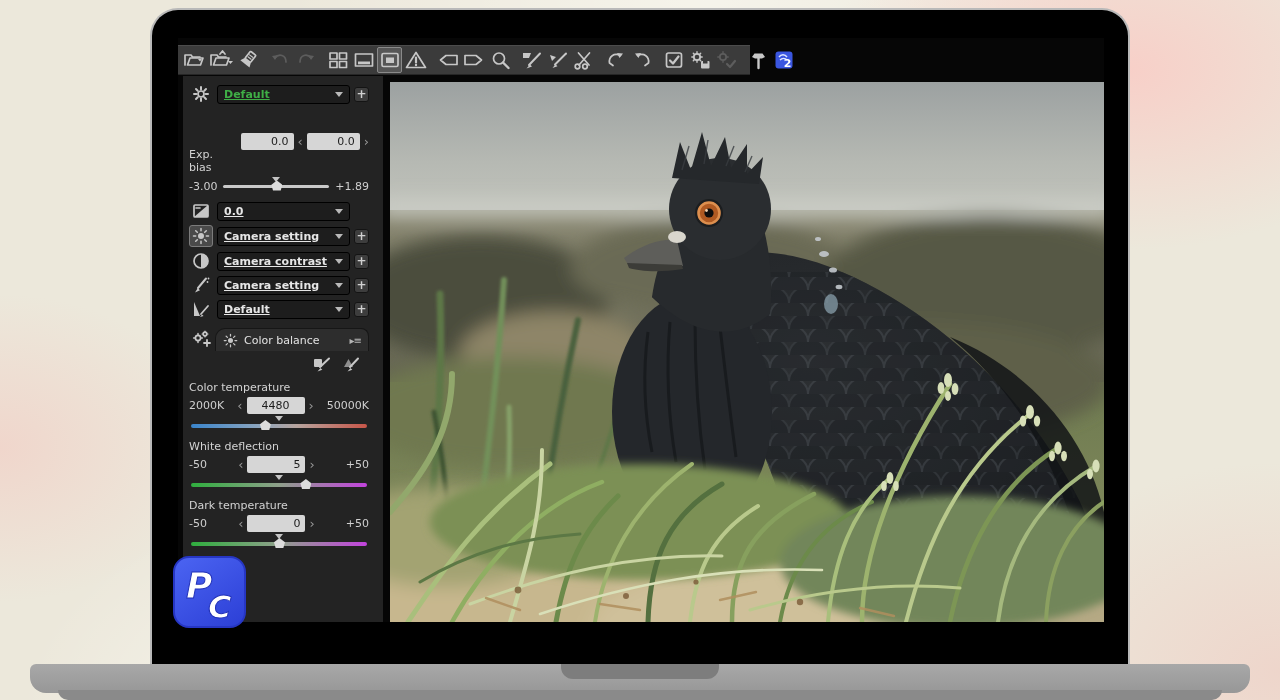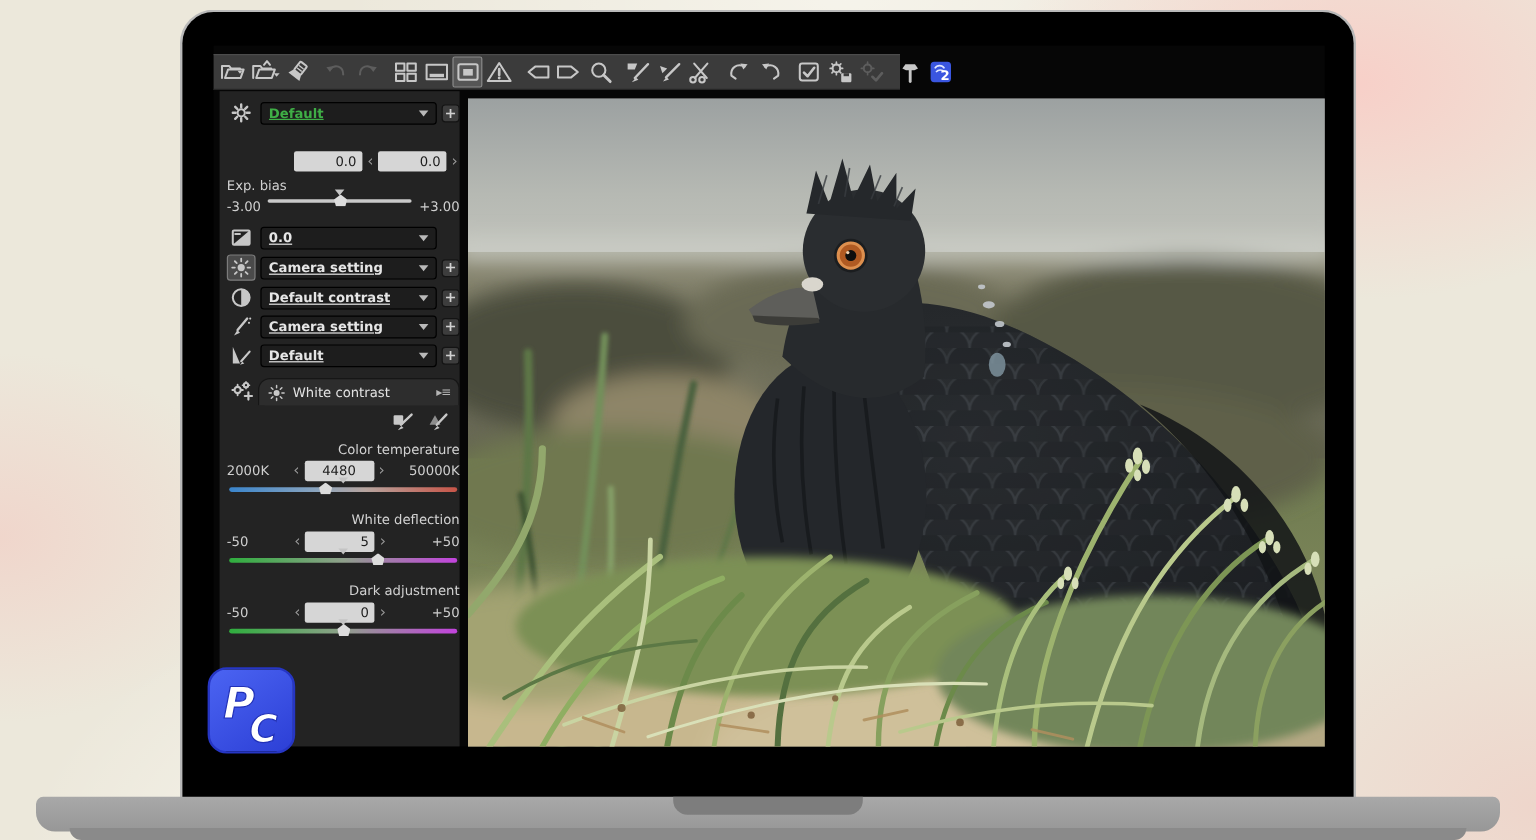--- a/index.html
+++ b/index.html
@@ -44,21 +44,21 @@
   .tbtn{ width:25px; height:26px; display:flex; align-items:center; justify-content:center; border-radius:2px; flex:none; }
   .tbtn.active{ background:#565656; border:1px solid #8a8a8a; }
   .tbtn svg{ display:block; }
   .tb-sep{ width:5px; flex:none; }
   .ico{ stroke:#c7c7c7; fill:none; stroke-width:1.7; stroke-linecap:round; stroke-linejoin:round; }
   .ico .fl{ fill:#c7c7c7; stroke:none; }
   .dis .ico{ stroke:#5d5d5d; } .dis .ico .fl{ fill:#5d5d5d; }
   
   .sidebar{
     position:absolute; left:5px; top:38px; width:200px; height:546px;
-    background:#232323; color:#cfcfcf; font-size:11px; padding:4px 0 0 6px;
+    background:#232323; color:#cfcfcf; font-size:11px; padding:4px 14px 0 6px;
   }
   .srow{ display:flex; align-items:center; margin-top:4px; gap:4px; }
   .sicon{ width:24px; height:20px; flex:none; display:flex; align-items:center; justify-content:center; }
   .sicon.boxed{ background:#4a4a4a; border:1px solid #7c7c7c; border-radius:3px; height:22px; }
   .dd{
     flex:1; height:19px; background:#1d1d1d; border:1px solid #000; border-radius:3px;
     display:flex; align-items:center; padding:0 6px; position:relative;
     font-weight:bold; color:#e6e6e6;
   }
   .dd .ddtext{ text-decoration:underline; white-space:nowrap; overflow:hidden; }
@@ -66,36 +66,36 @@
   .dd .car{ margin-left:auto; width:0; height:0; border-left:4px solid transparent; border-right:4px solid transparent; border-top:5px solid #b9b9b9; }
   .plusbtn{
     width:15px; height:15px; flex:none; background:#3d3d3d; border:1px solid #141414; border-radius:3px;
     color:#d0d0d0; font-size:12px; line-height:12px; font-weight:bold; text-align:center;
   }
   .spin{ background:#d6d6d6; color:#1c1c1c; height:17px; border-radius:2px; font-size:11px;
          display:flex; align-items:center; justify-content:flex-end; padding:0 5px; }
   .spin.ctr{ justify-content:center; }
   .arr{ color:#989898; font-size:13px; line-height:13px; flex:none; }
   .lbl{ color:#d2d2d2;margin-top:40px; }
-  .track-row{ position:relative; height:14px; margin-top:5px; display:flex; align-items:flex-start; }
+  .track-row{ position:relative; height:14px; margin-top:5px; display:flex; align-items:center; }
   .track{ position:relative; flex:1; height:3px; background:#c9c9c9; border-radius:2px; margin:0 6px; }
   .track.grad-temp{ height:4px; background:linear-gradient(90deg,#3a85cc 0%,#8fa6bd 40%,#b7a49e 60%,#c75548 100%); }
   .track.grad-gm{ height:4px; background:linear-gradient(90deg,#2fae3e 0%,#8fa08b 50%,#c243dd 100%); }
   .handle{ position:absolute; top:-4px; width:11px; height:10px; background:#dcdcdc;
            clip-path:polygon(50% 0,100% 42%,85% 100%,15% 100%,0 42%); }
   .resetv{ position:absolute; top:-8px; width:0; height:0; border-left:4px solid transparent; border-right:4px solid transparent; border-top:5px solid #c4c4c4; }
   .minmax{ font-size:11px; color:#cfcfcf; flex:none; }
   .wbrow{ display:flex; align-items:flex-end; margin-top:8px; gap:2px; height:24px; }
   .wbtab{
     flex:1; height:23px; background:#2d2d2d; border:1px solid #161616; border-bottom:none;
     border-radius:10px 8px 0 0; display:flex; align-items:center; gap:6px; padding:0 7px; color:#e2e2e2;
   }
   .wbmenu{ margin-left:auto; color:#b5b5b5; font-size:10px; letter-spacing:-1px; }
   .pickrow{ display:flex; justify-content:flex-end; gap:9px; padding-right:8px; margin-top:5px; }
-  .seclbl{ margin-top:7px; color:#d2d2d2;text-align:right; }
+  .seclbl{ margin-top:7px; color:#d2d2d2; }
   .valrow{ display:flex; align-items:center; margin-top:3px; gap:4px; }
   .valrow .spin{ width:58px; }
   .sp{ flex:1; }
   
   .logo{
     position:absolute; left:173px; top:556px; width:73px; height:72px;
     background:linear-gradient(145deg,#4b64f2,#2c3fd6);
     border:2px solid #2636c4; border-radius:16px;
   }
   
@@ -291,21 +291,21 @@
       <div class="spin" style="width:57px;">0.0</div>
       <span class="arr">›</span>
     </div>
 
     <div class="track-row">
       <span class="minmax">-3.00</span>
       <div class="track">
         <div class="resetv" style="left:calc(50% - 4px);"></div>
         <div class="handle" style="left:calc(50% - 5px);"></div>
       </div>
-      <span class="minmax">+3.00</span>
+      <span class="minmax">+1.89</span>
     </div>
 
     <div class="srow" style="margin-top:8px;">
       <div class="sicon">
         <svg class="ico" width="20" height="20" viewBox="0 0 20 20">
             <rect x="3" y="4" width="14" height="12" rx="1"></rect>
             <path class="fl" d="M3 16 L17 4 V16 Z"></path>
             <path d="M5 7 h4" stroke-width="1.6"></path>
           </svg>
       </div>
@@ -331,21 +331,21 @@
     </div>
 
     <div class="srow">
       <div class="sicon">
         <svg class="ico" width="20" height="20" viewBox="0 0 20 20">
             <circle cx="10" cy="10" r="7"></circle>
             <path class="fl" d="M10 3 a7 7 0 0 1 0 14 Z"></path>
           </svg>
       </div>
       <div class="dd">
-        <span class="ddtext">Default contrast</span>
+        <span class="ddtext">Camera contrast</span>
         <span class="car"></span>
       </div>
       <div class="plusbtn">+</div>
     </div>
 
     <div class="srow">
       <div class="sicon">
         <svg class="ico" width="20" height="20" viewBox="0 0 20 20">
             <path d="M7 13 L15 3.5" stroke-width="2"></path>
             <path class="fl" d="M4 17.5 l2.8 -4.5 2.2 2.2 Z"></path>
@@ -383,21 +383,21 @@
             <circle cx="15" cy="6" r="1.8"></circle>
             <path d="M15 3 v1.2 M15 7.8 v1.2 M12 6 h1.2 M16.8 6 h1.2" stroke-width="1.2"></path>
             <path d="M14 15 h6 M17 12 v6" stroke-width="1.8"></path>
           </svg>
       </div>
       <div class="wbtab">
         <svg class="ico" width="15" height="15" viewBox="0 0 18 18">
             <circle class="fl" cx="9" cy="9" r="3"></circle>
             <path d="M9 1.5 v2.2 M9 14.3 v2.2 M1.5 9 h2.2 M14.3 9 h2.2 M3.7 3.7 l1.6 1.6 M12.7 12.7 l1.6 1.6 M14.3 3.7 l-1.6 1.6 M5.3 12.7 l-1.6 1.6" stroke-width="1.5"></path>
           </svg>
-        <span>White contrast</span>
+        <span>Color balance</span>
         <span class="wbmenu">▸≡</span>
       </div>
     </div>
 
     <div class="pickrow">
       <svg class="ico" width="20" height="18" viewBox="0 0 20 18">
           <rect class="fl" x="2" y="3" width="8" height="8" rx="1"></rect>
           <path d="M8 11 L17 2.5" stroke-width="2"></path>
           <path class="fl" d="M5.5 15.5 l3 -3.6 1.8 1.8 Z"></path>
         </svg>
@@ -435,21 +435,21 @@
       <span class="sp"></span>
       <span class="minmax">+50</span>
     </div>
     <div class="track-row">
       <div class="track grad-gm" style="margin:0 2px;">
         <div class="resetv" style="left:calc(50% - 4px);"></div>
         <div class="handle" style="left:calc(65% - 5px);"></div>
       </div>
     </div>
 
-    <div class="seclbl">Dark adjustment</div>
+    <div class="seclbl">Dark temperature</div>
     <div class="valrow">
       <span class="minmax">-50</span>
       <span class="sp"></span>
       <span class="arr">‹</span>
       <div class="spin">0</div>
       <span class="arr">›</span>
       <span class="sp"></span>
       <span class="minmax">+50</span>
     </div>
     <div class="track-row">

